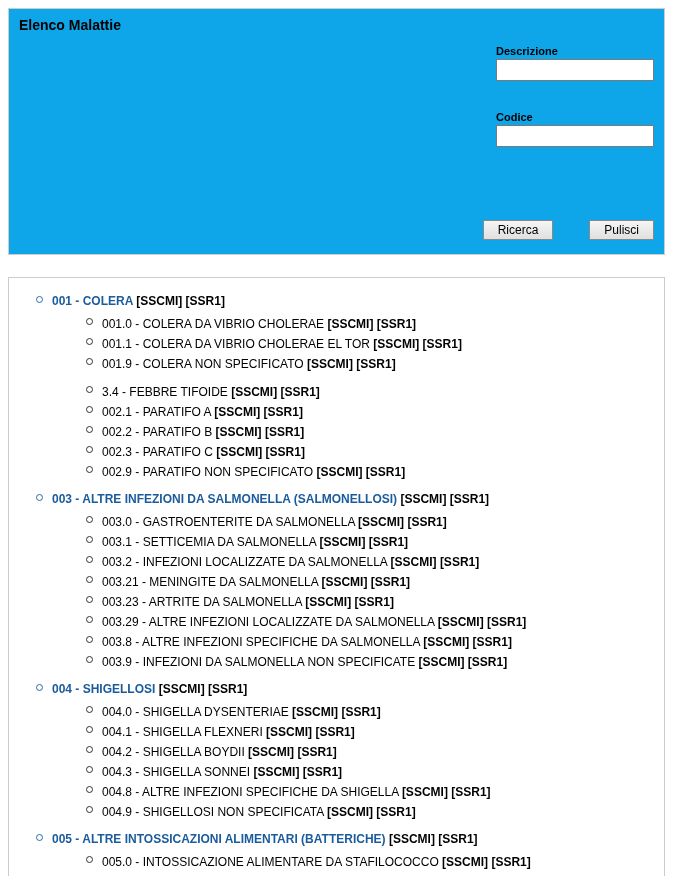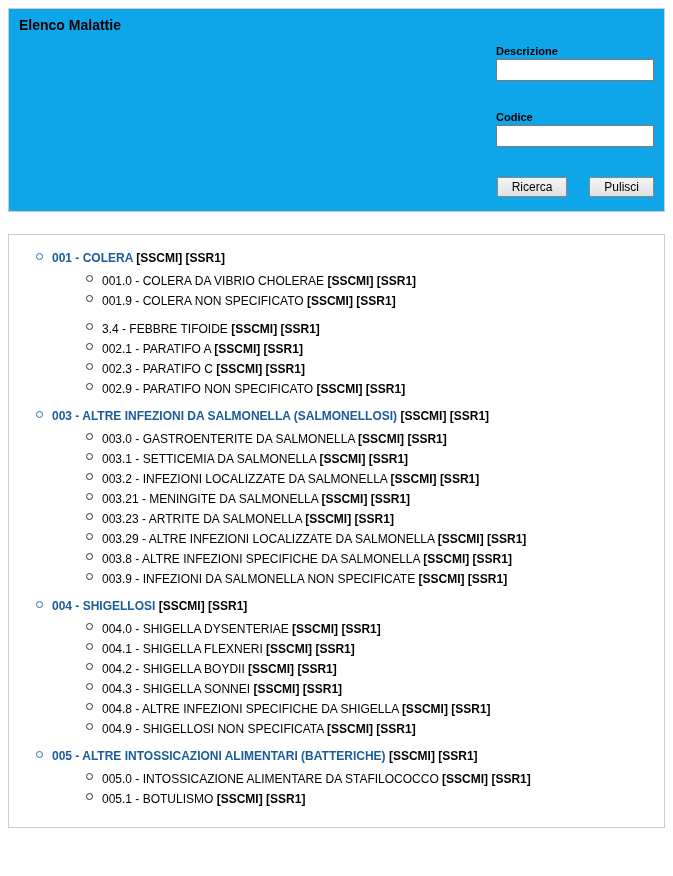--- a/index.html
+++ b/index.html
@@ -38,22 +38,23 @@
     }
     .field-input {
       height: 18px;
       width: 150px;
       border: 1px solid #7a7a7a;
       padding: 1px 3px;
       font-size: 12px;
     }
     .buttons-group {
       display: flex;
-      gap: 22px;
+      gap: 36px;
       margin-left: 20px;
+      margin-top: 43px;
     }
     .btn {
       background: linear-gradient(#f5f5f5,#e0e0e0);
       border: 1px solid #888;
       padding: 2px 14px;
       font-size: 12px;
       cursor: pointer;
     }
     .tree-panel {
       border: 1px solid #ccc;
@@ -132,27 +133,29 @@
       <button class="btn">Pulisci</button>
     </div>
   </div>
 </div>
 
 <div class="tree-panel" id="tree">
     <div class="category">
       <div class="category-header"><span class="bullet bullet-blue"></span><a class="category-link">001 - COLERA</a><span class="tag"> [SSCMI] [SSR1]</span></div>
       <div class="subitems">
         <div class="subitem"><span class="bullet bullet-black"></span><span>001.0 - COLERA DA VIBRIO CHOLERAE </span><span class="tag">[SSCMI] [SSR1]</span></div>
+        <div class="subitem"><span class="bullet bullet-black"></span><span>001.1 - COLERA DA VIBRIO CHOLERAE EL TOR </span><span class="tag">[SSCMI] [SSR1]</span></div>
         <div class="subitem"><span class="bullet bullet-black"></span><span>001.9 - COLERA NON SPECIFICATO </span><span class="tag">[SSCMI] [SSR1]</span></div>
       </div>
     </div>
     <div class="category">
       <div class="subitems">
         <div class="subitem"><span class="bullet bullet-black"></span><span>3.4 - FEBBRE TIFOIDE </span><span class="tag">[SSCMI] [SSR1]</span></div>
         <div class="subitem"><span class="bullet bullet-black"></span><span>002.1 - PARATIFO A </span><span class="tag">[SSCMI] [SSR1]</span></div>
+        <div class="subitem"><span class="bullet bullet-black"></span><span>002.2 - PARATIFO B </span><span class="tag">[SSCMI] [SSR1]</span></div>
         <div class="subitem"><span class="bullet bullet-black"></span><span>002.3 - PARATIFO C </span><span class="tag">[SSCMI] [SSR1]</span></div>
         <div class="subitem"><span class="bullet bullet-black"></span><span>002.9 - PARATIFO NON SPECIFICATO </span><span class="tag">[SSCMI] [SSR1]</span></div>
       </div>
     </div>
     <div class="category">
       <div class="category-header"><span class="bullet bullet-blue"></span><a class="category-link">003 - ALTRE INFEZIONI DA SALMONELLA (SALMONELLOSI)</a><span class="tag"> [SSCMI] [SSR1]</span></div>
       <div class="subitems">
         <div class="subitem"><span class="bullet bullet-black"></span><span>003.0 - GASTROENTERITE DA SALMONELLA </span><span class="tag">[SSCMI] [SSR1]</span></div>
         <div class="subitem"><span class="bullet bullet-black"></span><span>003.1 - SETTICEMIA DA SALMONELLA </span><span class="tag">[SSCMI] [SSR1]</span></div>
         <div class="subitem"><span class="bullet bullet-black"></span><span>003.2 - INFEZIONI LOCALIZZATE DA SALMONELLA </span><span class="tag">[SSCMI] [SSR1]</span></div>

